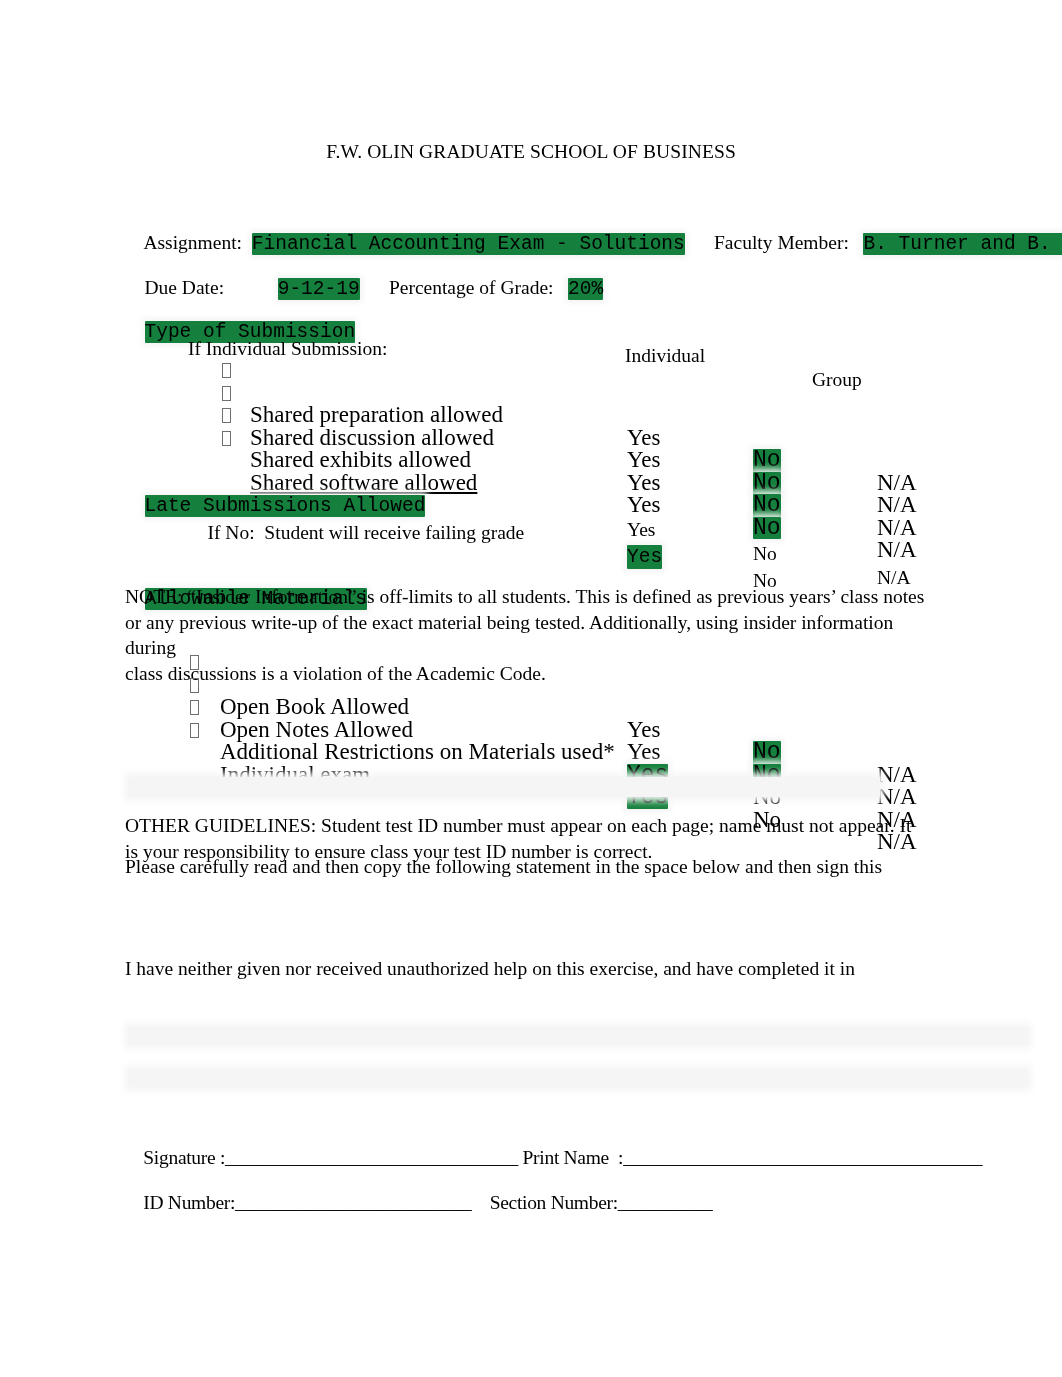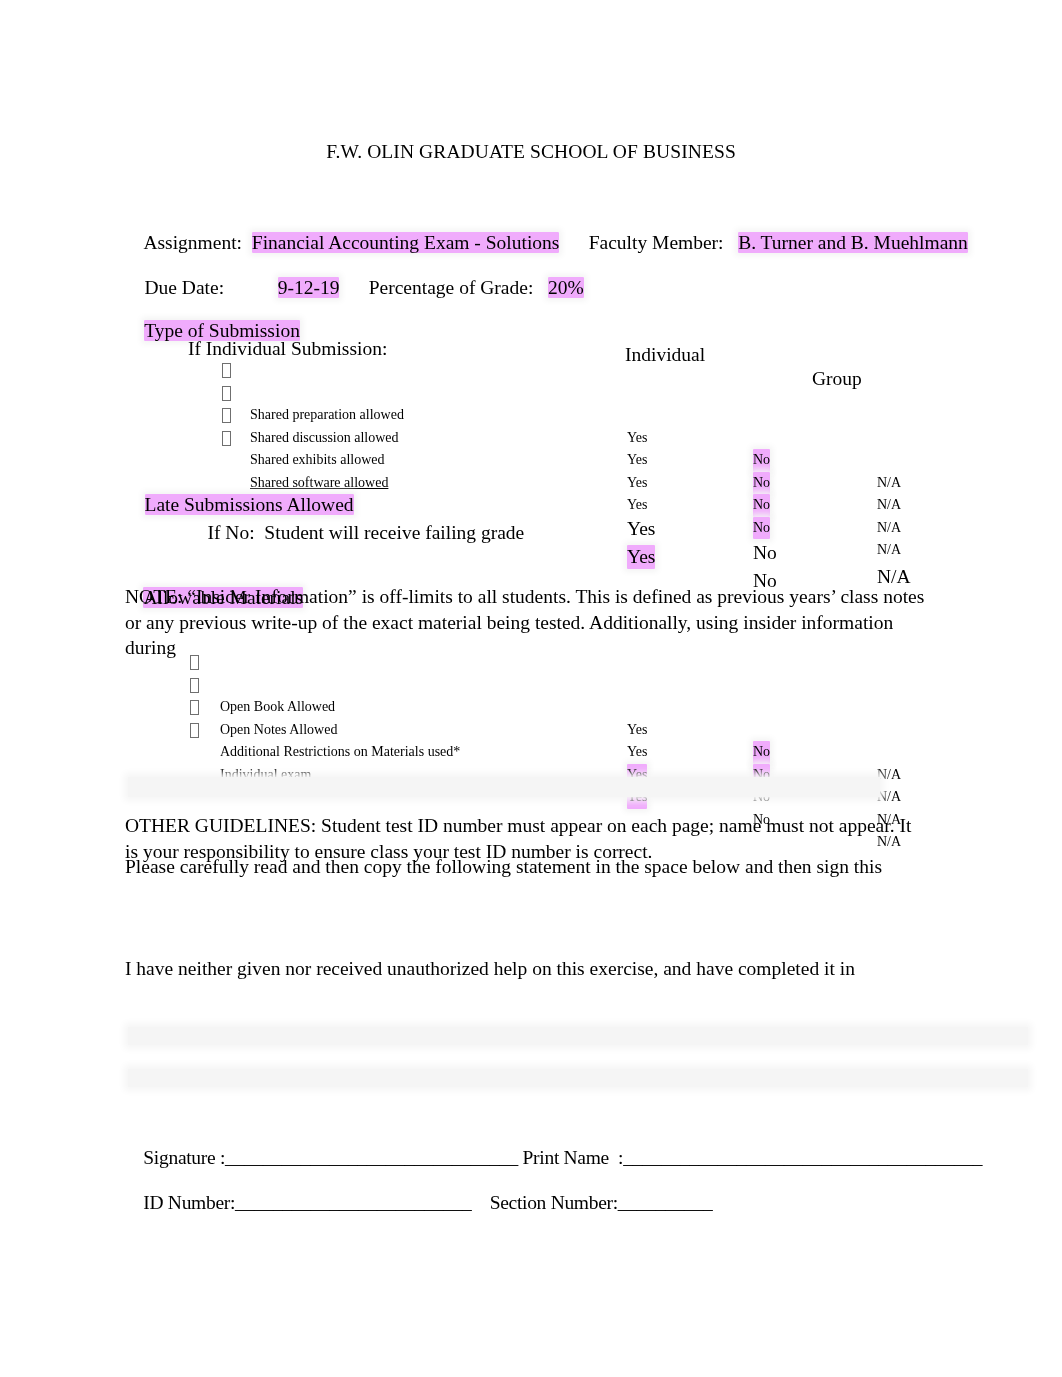--- a/index.html
+++ b/index.html
@@ -46,36 +46,37 @@
   .block {
     position: absolute;
     left: 125px;
     font-size: 19.5px;
     line-height: 25.5px;
     width: 815px;
   }
 
   
   .hl {
-    background: #f0abfc;
+    background: #15803d;
     box-shadow: 0 0 6px 3px #f4f4f4;
     border-radius: 1px;
+    font-family: Liberation Mono, monospace;
   }
 
   
   .graybar {
     position: absolute;
     background: #f5f5f5;
     box-shadow: 0 0 7px 4px #f6f6f6;
   }
 
   
   .clist {
     position: absolute;
-    font-size: 14px;
+    font-size: 23px;
     line-height: 22.5px;
   }
   .clrow {
     position: relative;
     height: 22.5px;
     white-space: pre;
   }
   .bullet {
     position: absolute;
     display: inline-block;
@@ -166,20 +167,21 @@
     <span class="col-no" style="left:565px;">No</span>
   </div>
 
   <div class="row" style="top:545px;">
     <span class="hl">Allowable Materials</span>
   </div>
 
   <div class="block" style="top:567px;">
     <div>NOTE:  “Insider Information” is off-limits to all students.  This is defined as previous years’ class notes</div>
     <div>or any previous write-up of the exact material being tested.  Additionally, using insider information during</div>
+    <div>class discussions is a violation of the Academic Code.</div>
   </div>
 
   <div class="clist" style="top:634px; left:125px; width:815px;">
 
     <div class="clrow">
       <span class="bullet" style="left:65px; top:4px;"></span>
       <span class="clabel" style="left:95px;">Open Book Allowed</span>
       <span class="col-yes">Yes</span>
       <span class="col-no hl">No</span>
       <span class="col-na">N/A</span>

